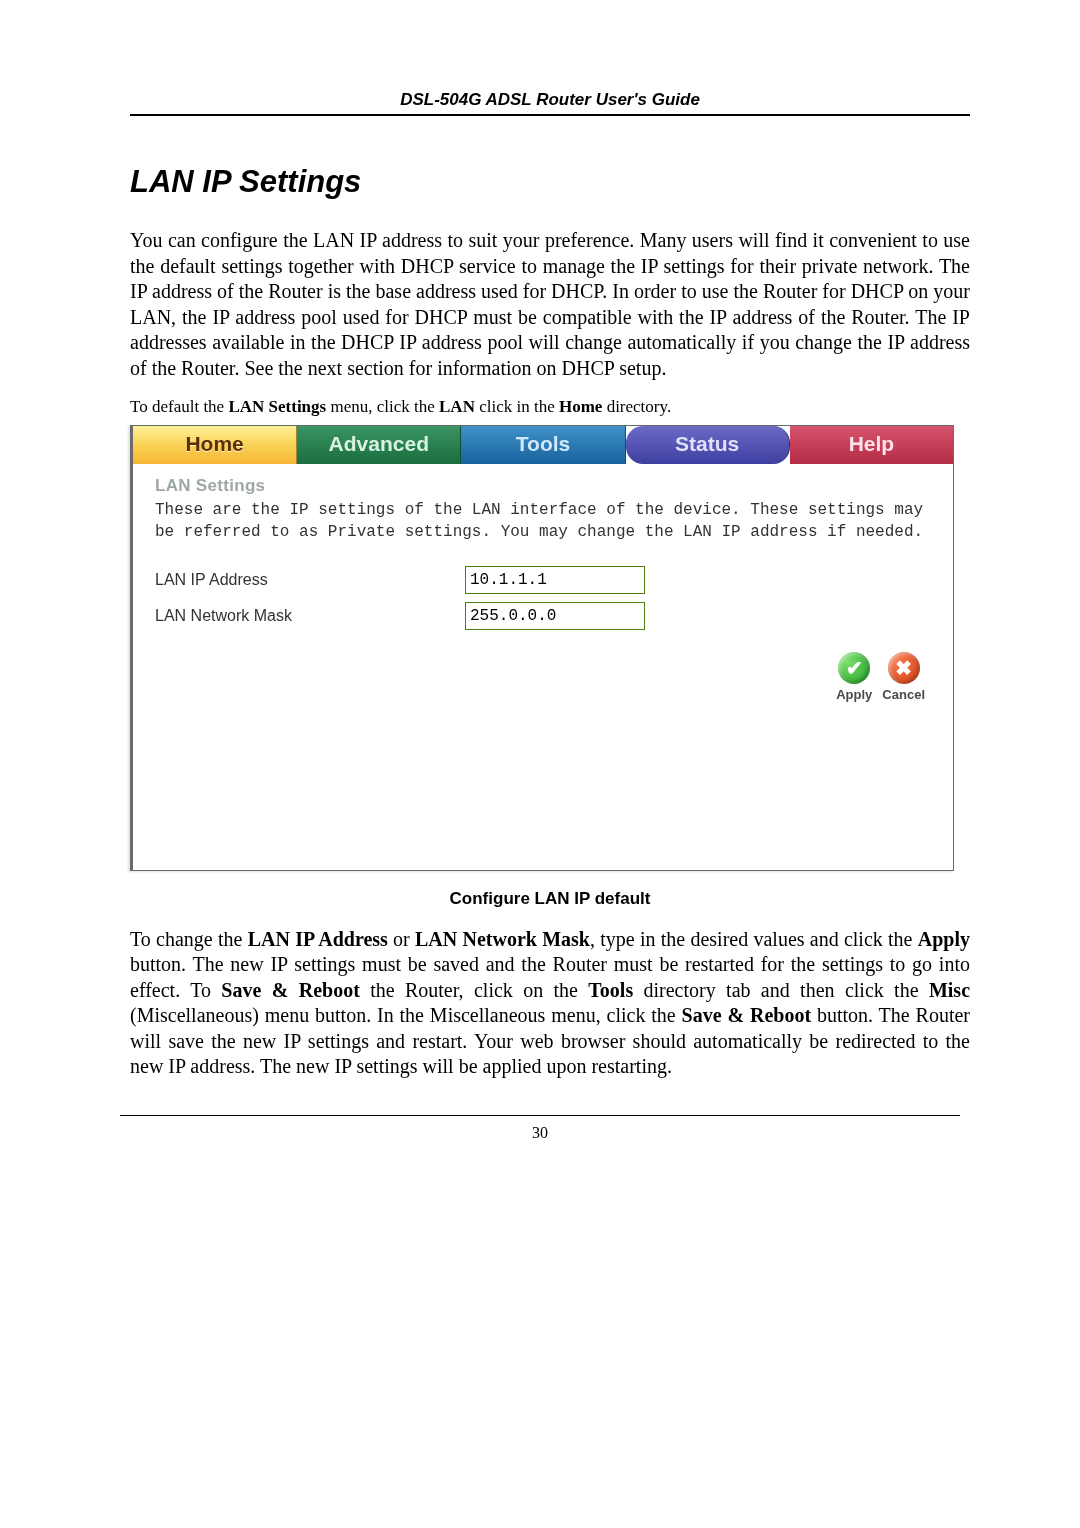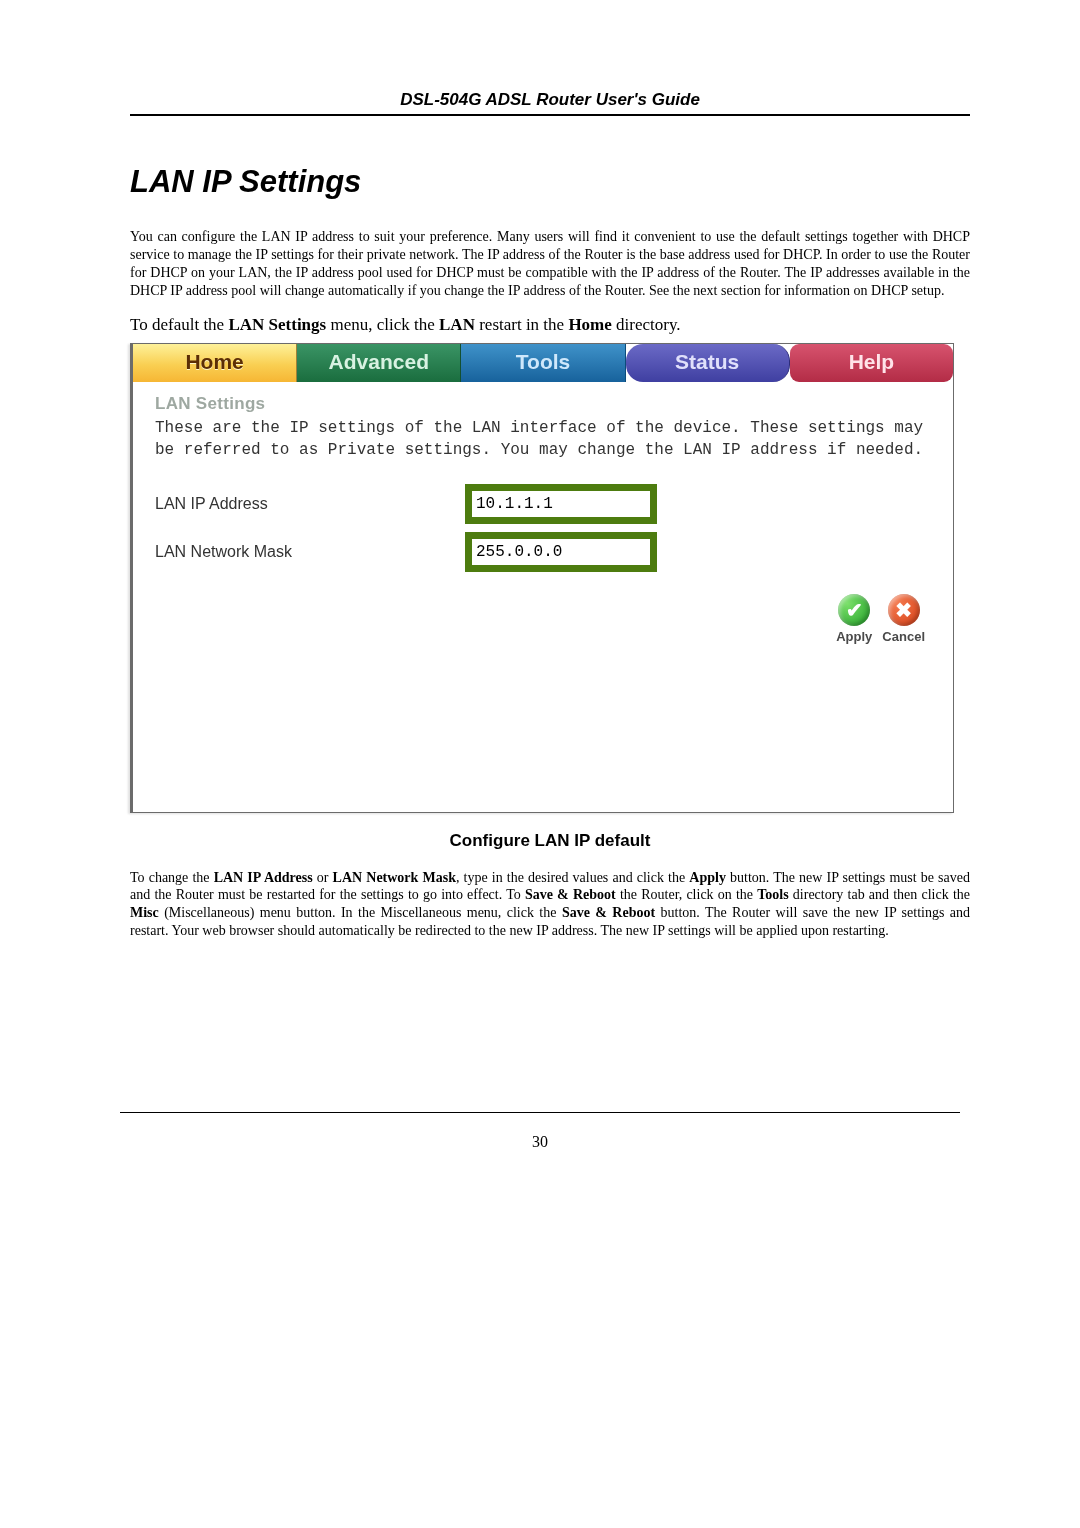--- a/index.html
+++ b/index.html
@@ -30,21 +30,21 @@
     margin-bottom: 48px;
   }
   .section-heading {
     font-family: Arial, Helvetica, sans-serif;
     font-style: italic;
     font-weight: bold;
     font-size: 31px;
     margin: 12px 0 28px 0;
   }
   .body-text {
-    font-size: 14px;
+    font-size: 20px;
     line-height: 1.28;
     text-align: justify;
     margin: 0 0 14px 0;
   }
   .body-text2 {
     font-size: 17px;
     line-height: 1.28;
     margin: 0 0 8px 0;
   }
   .bold { font-weight: bold; }
@@ -88,21 +88,20 @@
   }
   .tab-status {
     background: linear-gradient(#6b6ac6, #3f3fa1);
     color: #e0e0fb;
     border-right: 1px solid #2d2d7a;
     border-radius: 17px;
   }
   .tab-help {
     background: linear-gradient(#d7536e, #b32c46);
     color: #ffe3e9;
-    border-radius: 9px;
   }
   .ui-content {
     padding: 12px 22px 38px 22px;
     font-family: Verdana, Arial, sans-serif;
     font-size: 16px;
     color: #3a3a3a;
   }
   .ui-section-title {
     font-size: 17px;
     color: #9ea8a1;
@@ -125,21 +124,21 @@
   .ui-label {
     width: 310px;
     font-size: 16px;
     color: #333;
   }
   .ui-input {
     width: 170px;
     padding: 2px 4px;
     font-family: "Courier New", monospace;
     font-size: 16px;
-    border: 7px solid #4d7c0f;
+    border: 1px solid #4d7c0f;
     background: #fff;
     height: 22px;
     color: #000;
   }
   .ui-actions {
     display: flex;
     justify-content: flex-end;
     gap: 10px;
     margin-top: 22px;
     padding-right: 6px;
@@ -180,37 +179,37 @@
 
   .page-number {
     position: absolute;
     bottom: 62px;
     left: 0;
     right: 0;
     text-align: center;
     font-size: 16px;
     border-top: 1px solid #000;
     width: 840px;
-    margin: 7px auto;
-    padding-top: 20px;
+    margin: 16px auto;
+    padding-top: 8px;
   }
 </style>
 </head>
 <body>
 
 <div class="page">
   <div class="header-title">DSL-504G ADSL Router User's Guide</div>
   <div class="header-underline"></div>
 
   <h2 class="section-heading">LAN IP Settings</h2>
 
   <p class="body-text">You can configure the LAN IP address to suit your preference. Many users will find it convenient to use the default settings together with DHCP service to manage the IP settings for their private network. The IP address of the Router is the base address used for DHCP. In order to use the Router for DHCP on your LAN, the IP address pool used for DHCP must be compatible with the IP address of the Router. The IP addresses available in the DHCP IP address pool will change automatically if you change the IP address of the Router. See the next section for information on DHCP setup.</p>
 
   <p class="body-text2">
-    <span>To default the </span><span class="bold">LAN Settings</span><span> menu, click the </span><span class="bold">LAN</span><span> restart in the </span><span class="bold">Home</span><span> directory.</span>
+    <span>To default the </span><span class="bold">LAN Settings</span><span> menu, click the </span><span class="bold">LAN</span><span> click in the </span><span class="bold">Home</span><span> directory.</span>
   </p>
 
   <div class="ui-screenshot">
     <div class="tabbar">
       <div class="tab tab-home"><span>Home</span></div>
       <div class="tab tab-adv"><span>Advanced</span></div>
       <div class="tab tab-tools"><span>Tools</span></div>
       <div class="tab tab-status"><span>Status</span></div>
       <div class="tab tab-help"><span>Help</span></div>
     </div>

